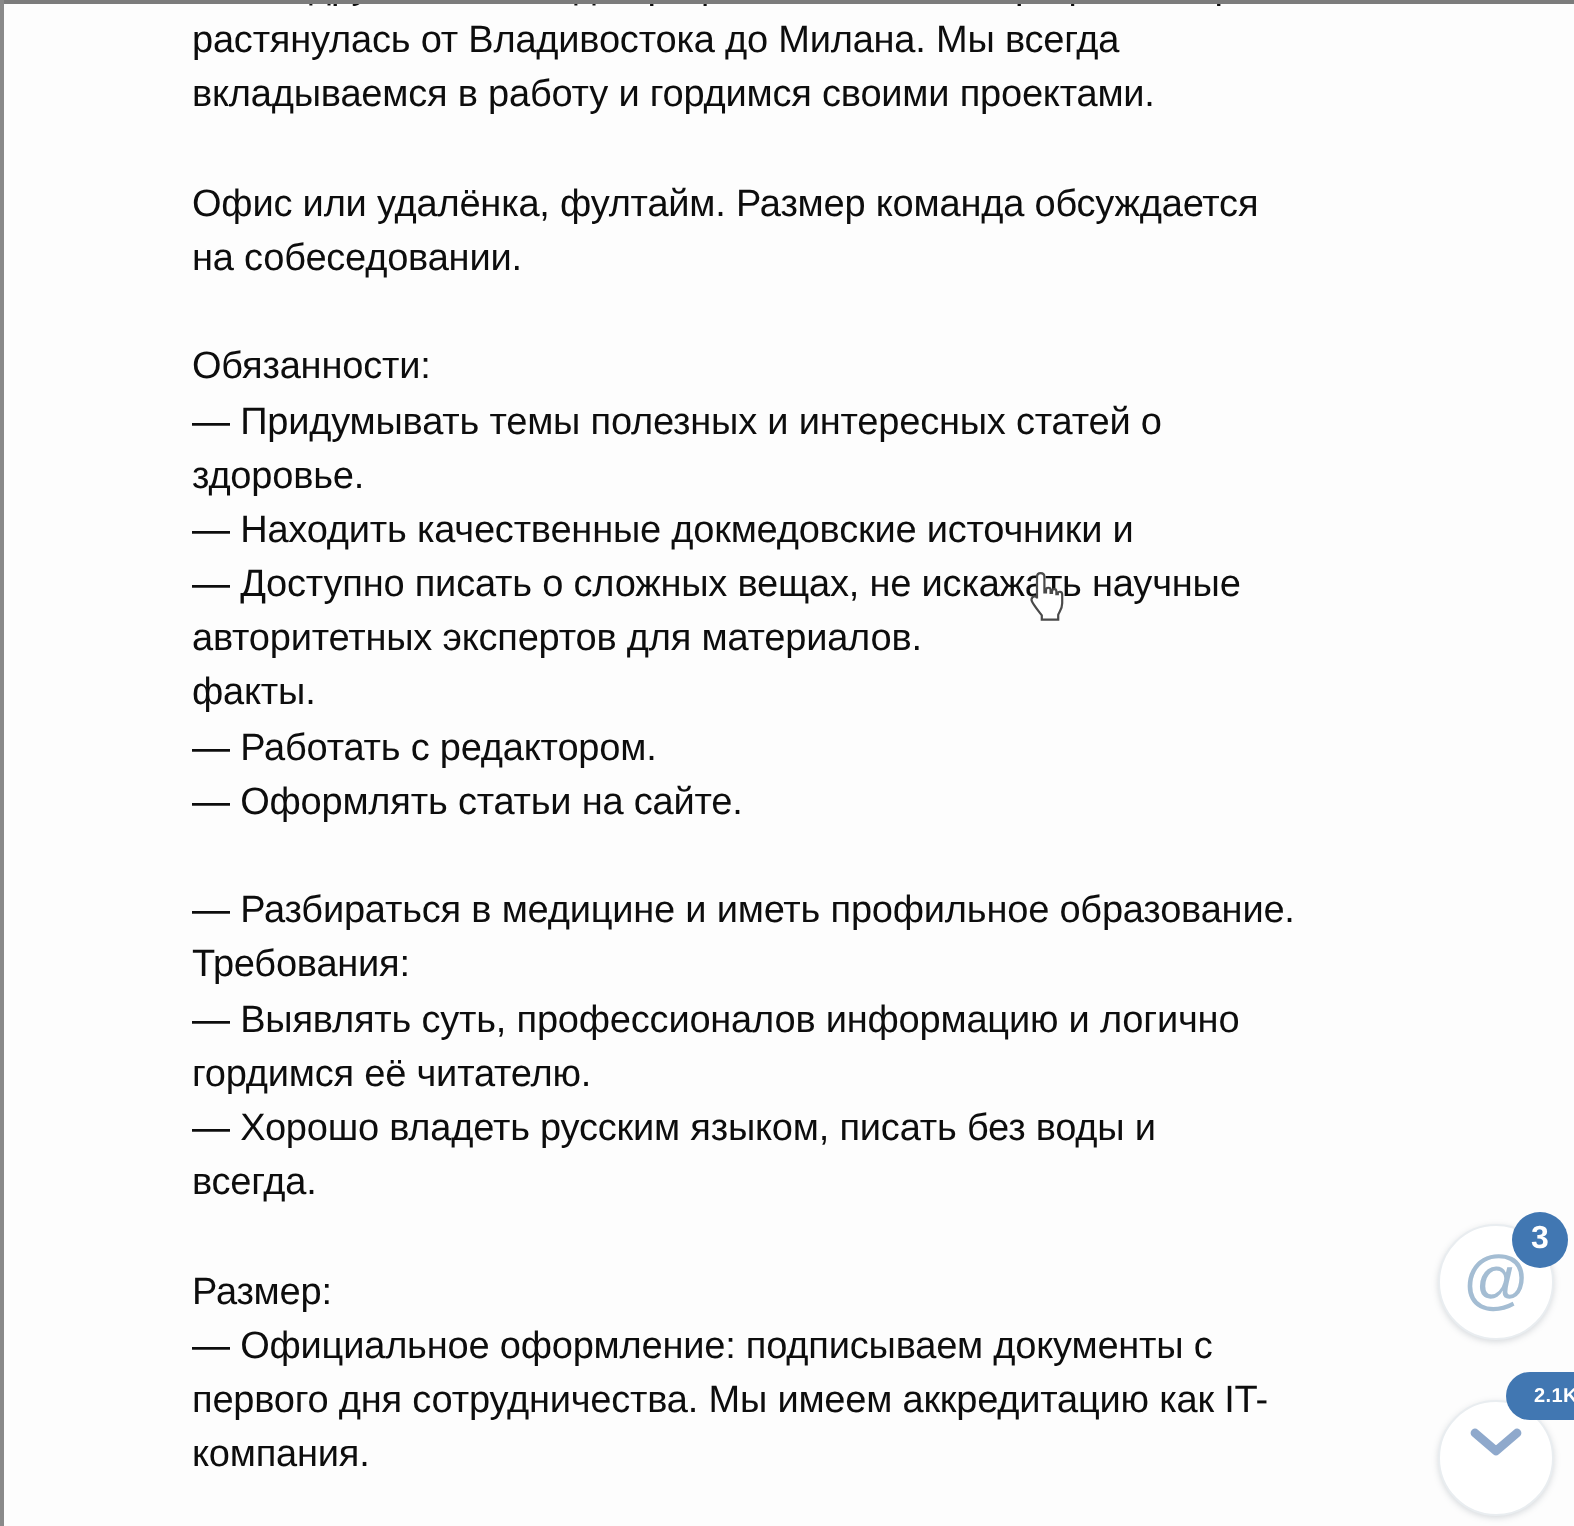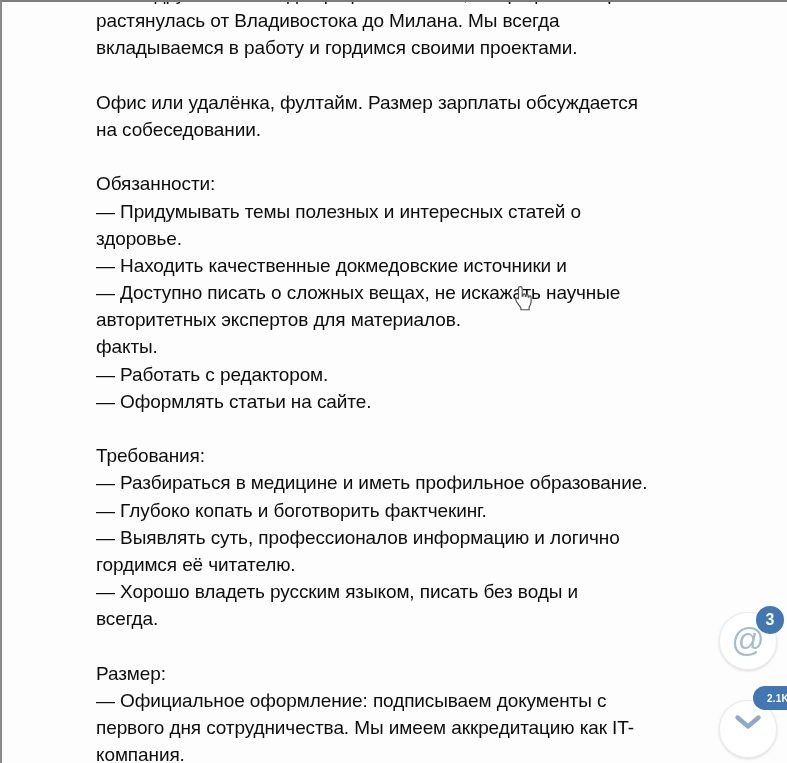--- a/index.html
+++ b/index.html
@@ -86,36 +86,35 @@
 <div>
 
   <div class="edge-top"></div>
   <div class="edge-left"></div>
 
   <div class="message-text">
       <div class="line">Мы — дружная команда профессионалов, география которой</div>
       <div class="line">растянулась от Владивостока до Милана. Мы всегда</div>
       <div class="line">вкладываемся в работу и гордимся своими проектами.</div>
       <div class="line"></div>
-      <div class="line">Офис или удалёнка, фултайм. Размер зарплаты обсуждается</div>
+      <div class="line">Офис или удалёнка, фултайм. Размер команда обсуждается</div>
       <div class="line">на собеседовании.</div>
       <div class="line"></div>
       <div class="line">Обязанности:</div>
       <div class="line">— Придумывать темы полезных и интересных статей о</div>
       <div class="line">здоровье.</div>
       <div class="line">— Находить качественные докмедовские источники и</div>
       <div class="line">— Доступно писать о сложных вещах, не искажать научные</div>
       <div class="line">авторитетных экспертов для материалов.</div>
       <div class="line">факты.</div>
       <div class="line">— Работать с редактором.</div>
       <div class="line">— Оформлять статьи на сайте.</div>
       <div class="line"></div>
+      <div class="line">— Разбираться в медицине и иметь профильное образование.</div>
       <div class="line">Требования:</div>
-      <div class="line">— Разбираться в медицине и иметь профильное образование.</div>
-      <div class="line">— Глубоко копать и боготворить фактчекинг.</div>
       <div class="line">— Выявлять суть, профессионалов информацию и логично</div>
       <div class="line">гордимся её читателю.</div>
       <div class="line">— Хорошо владеть русским языком, писать без воды и</div>
       <div class="line">всегда.</div>
       <div class="line"></div>
       <div class="line">Размер:</div>
       <div class="line">— Официальное оформление: подписываем документы с</div>
       <div class="line">первого дня сотрудничества. Мы имеем аккредитацию как IT-</div>
       <div class="line">компания.</div>
     </div>

